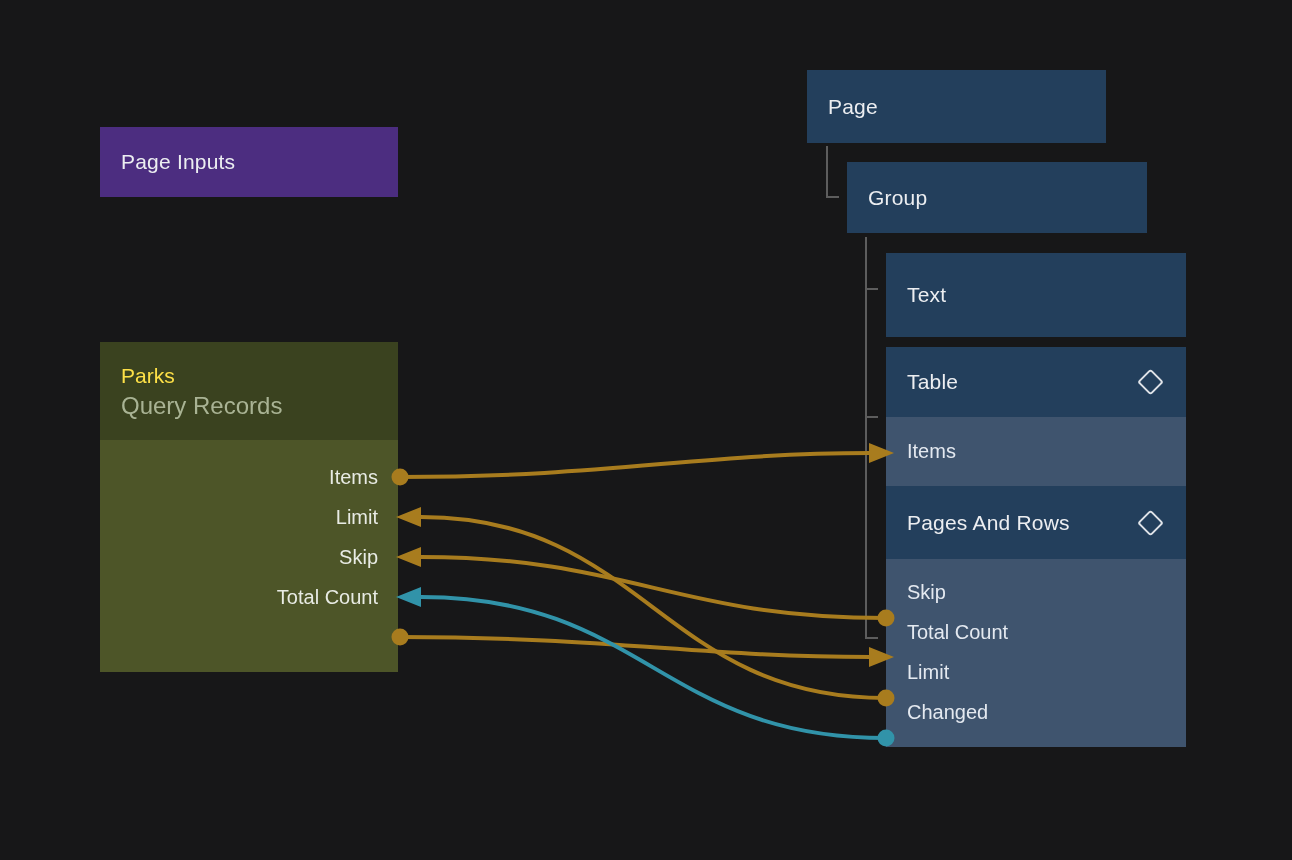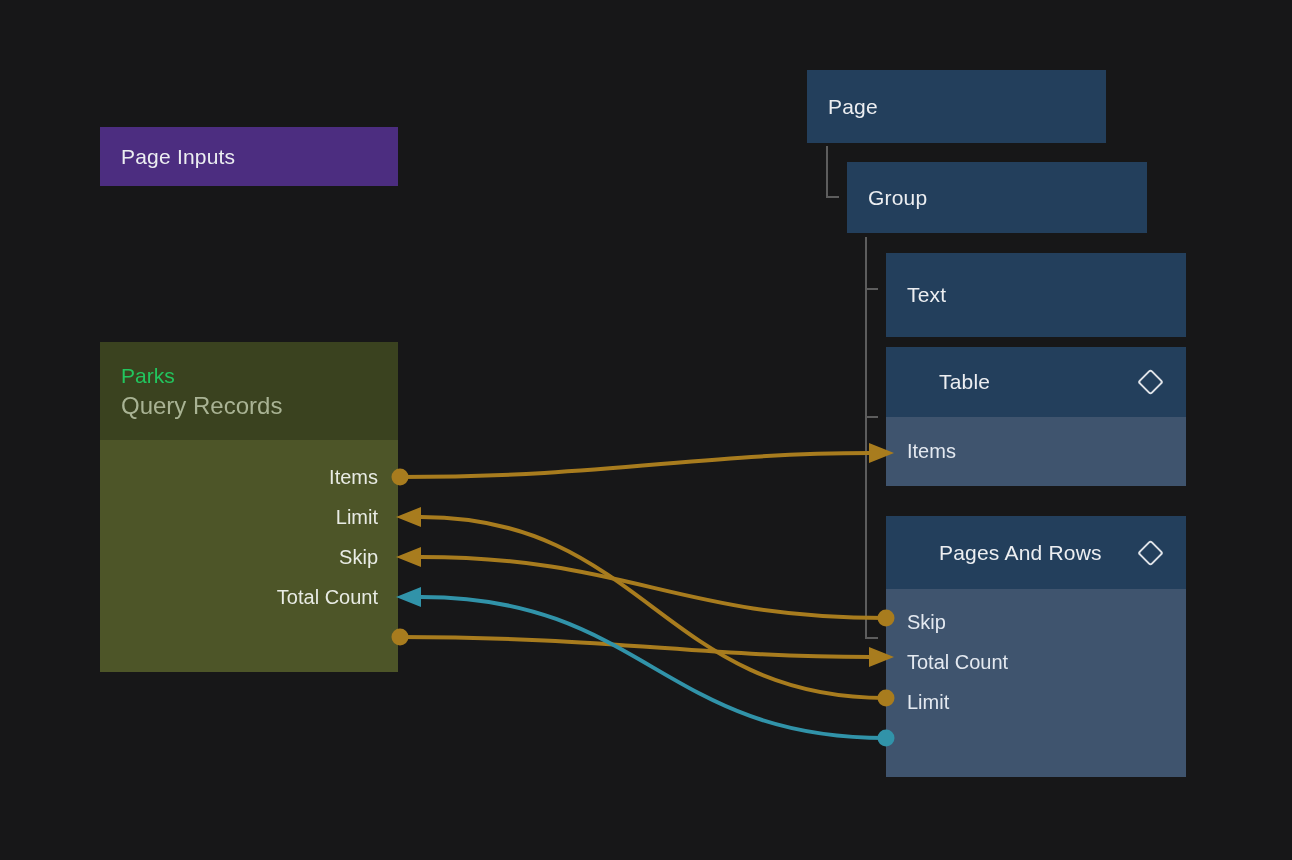--- a/index.html
+++ b/index.html
@@ -18,48 +18,48 @@
   html,body{margin:0;padding:0;background:var(--bg);}
   #canvas{
     position:relative;width:1292px;height:860px;background:var(--bg);
     font-family:"Liberation Sans", sans-serif;overflow:hidden;
   }
   .node{position:absolute;box-sizing:border-box;}
   .node-title{
     color:var(--text-bright);font-size:21px;letter-spacing:.2px;
     display:flex;align-items:center;height:100%;padding-left:21px;
   }
-  .hdr{position:relative;box-sizing:border-box;background:var(--blue-header);padding-left:32px;}
+  .hdr{position:relative;box-sizing:border-box;background:var(--blue-header);}
   .hdr .node-title{padding-left:21px;}
   .diamond{
     position:absolute;right:26px;top:50%;width:15px;height:15px;
     transform:translateY(-50%) rotate(45deg);
     border:2.5px solid #dfe3e8;border-radius:3px;
   }
   
-  #page-inputs{left:100px;top:127px;width:298px;height:59px;background:var(--purple);}
+  #page-inputs{left:100px;top:127px;width:298px;height:70px;background:var(--purple);}
   
   #parks{left:100px;top:342px;width:298px;}
   #parks .parks-header{
     background:var(--olive-header);height:98px;box-sizing:border-box;padding:19px 0 0 21px;
   }
-  #parks .parks-name{color:#22c55e;font-size:21px;line-height:30px;}
+  #parks .parks-name{color:#fde047;font-size:21px;line-height:30px;}
   #parks .parks-sub{color:var(--text-muted);font-size:24px;line-height:30px;}
   #parks .parks-body{background:var(--olive-body);height:232px;box-sizing:border-box;padding-top:17px;}
   #parks .port-row{
     height:40px;display:flex;align-items:center;justify-content:flex-end;
     padding-right:20px;color:#e8ebe4;font-size:20px;
   }
   
   #node-page{left:807px;top:70px;width:299px;height:73px;background:var(--blue-header);}
   #node-group{left:847px;top:162px;width:300px;height:71px;background:var(--blue-header);}
   #node-text{left:886px;top:253px;width:300px;height:84px;background:var(--blue-header);}
   #node-table{left:886px;top:347px;width:300px;}
   #node-table .hdr{height:70px;}
-  #node-pnr{left:886px;top:516px;width:300px;}
+  #node-pnr{left:886px;top:486px;width:300px;}
   #node-pnr .hdr{height:73px;}
   .subrows{background:var(--blue-body);}
   #node-table .subrows{height:69px;display:flex;align-items:center;}
   #node-pnr .subrows{height:188px;box-sizing:border-box;padding-top:13px;}
   .sub-row{
     height:40px;display:flex;align-items:center;padding-left:21px;
     color:#e4e9f0;font-size:20px;
   }
   #node-table .sub-row{height:100%;}
   
@@ -112,20 +112,21 @@
 
   <div class="node" id="node-pnr">
     <div class="hdr">
       <div class="node-title">Pages And Rows</div>
       <span class="diamond"></span>
     </div>
     <div class="subrows">
       <div class="sub-row">Skip</div>
       <div class="sub-row">Total Count</div>
       <div class="sub-row">Limit</div>
+      <div class="sub-row">Changed</div>
     </div>
   </div>
 
   <svg id="wires" width="1292" height="860" viewBox="0 0 1292 860">
 
     <path d="M 827 146 L 827 197 L 839 197" fill="none" style="stroke:var(--tree)" stroke-width="2"></path>
     <path d="M 866 237 L 866 638 L 878 638" fill="none" style="stroke:var(--tree)" stroke-width="2"></path>
     <path d="M 866 289 L 878 289" fill="none" style="stroke:var(--tree)" stroke-width="2"></path>
     <path d="M 866 417 L 878 417" fill="none" style="stroke:var(--tree)" stroke-width="2"></path>
 

